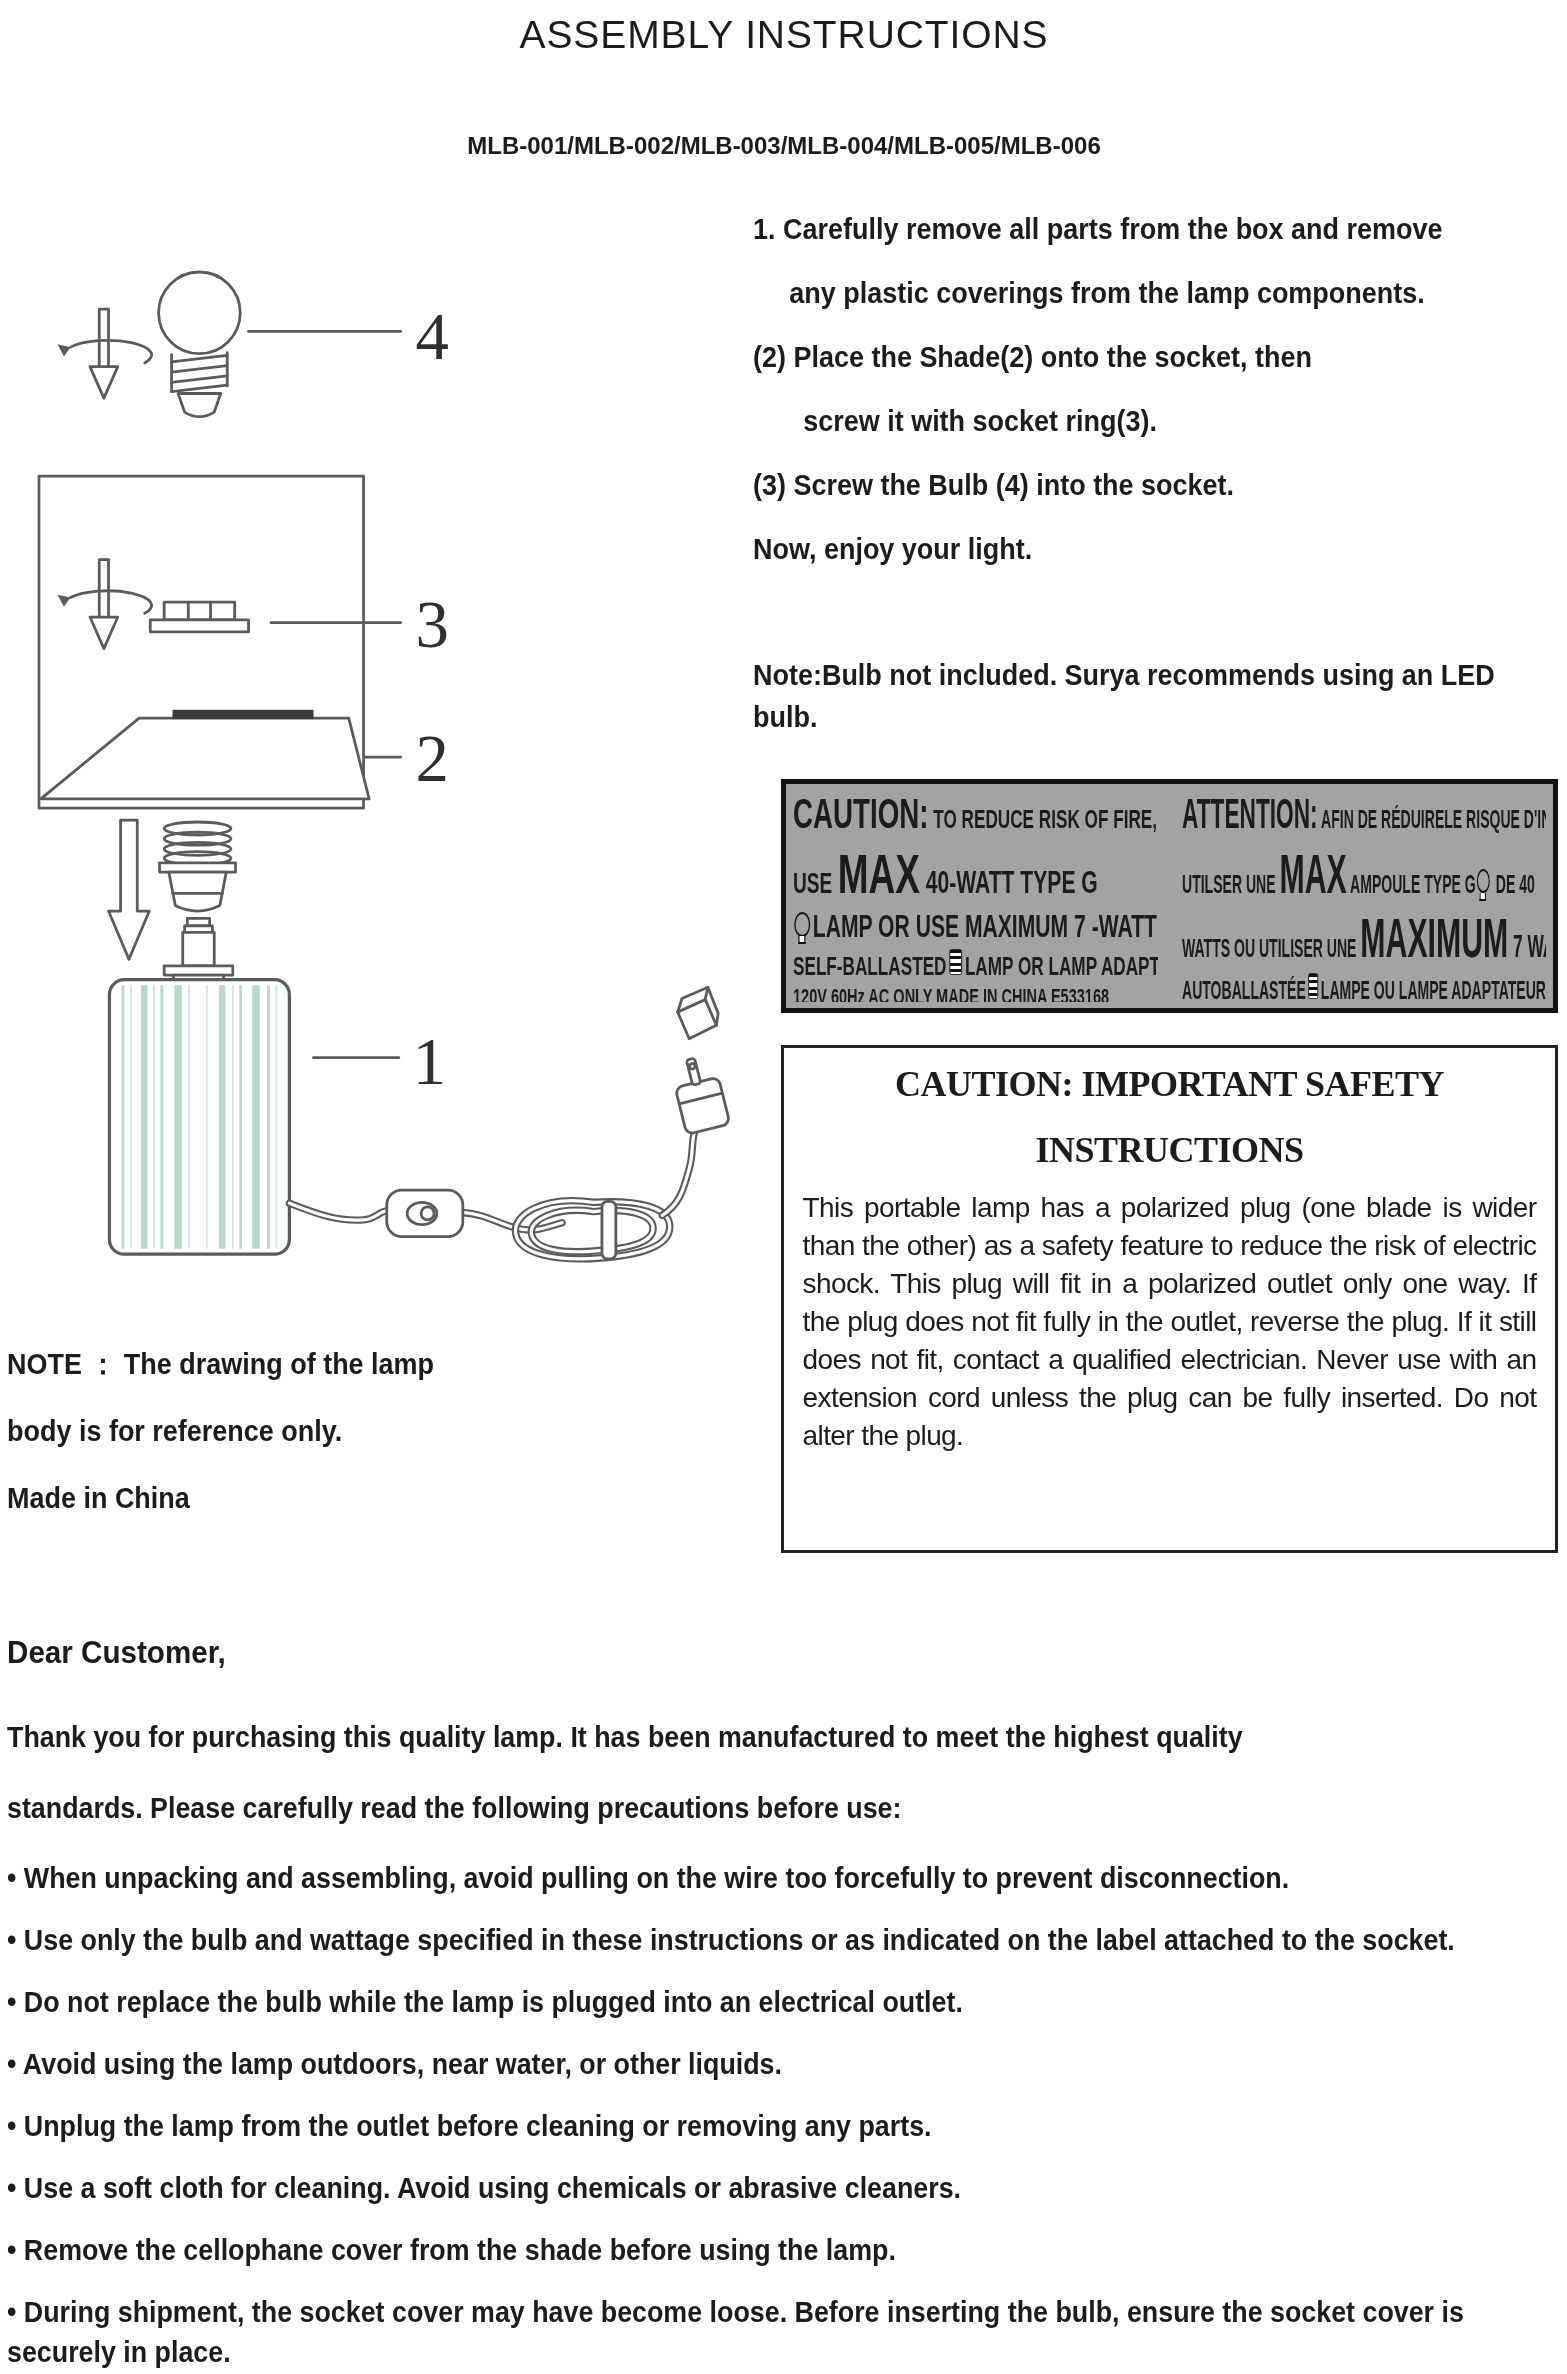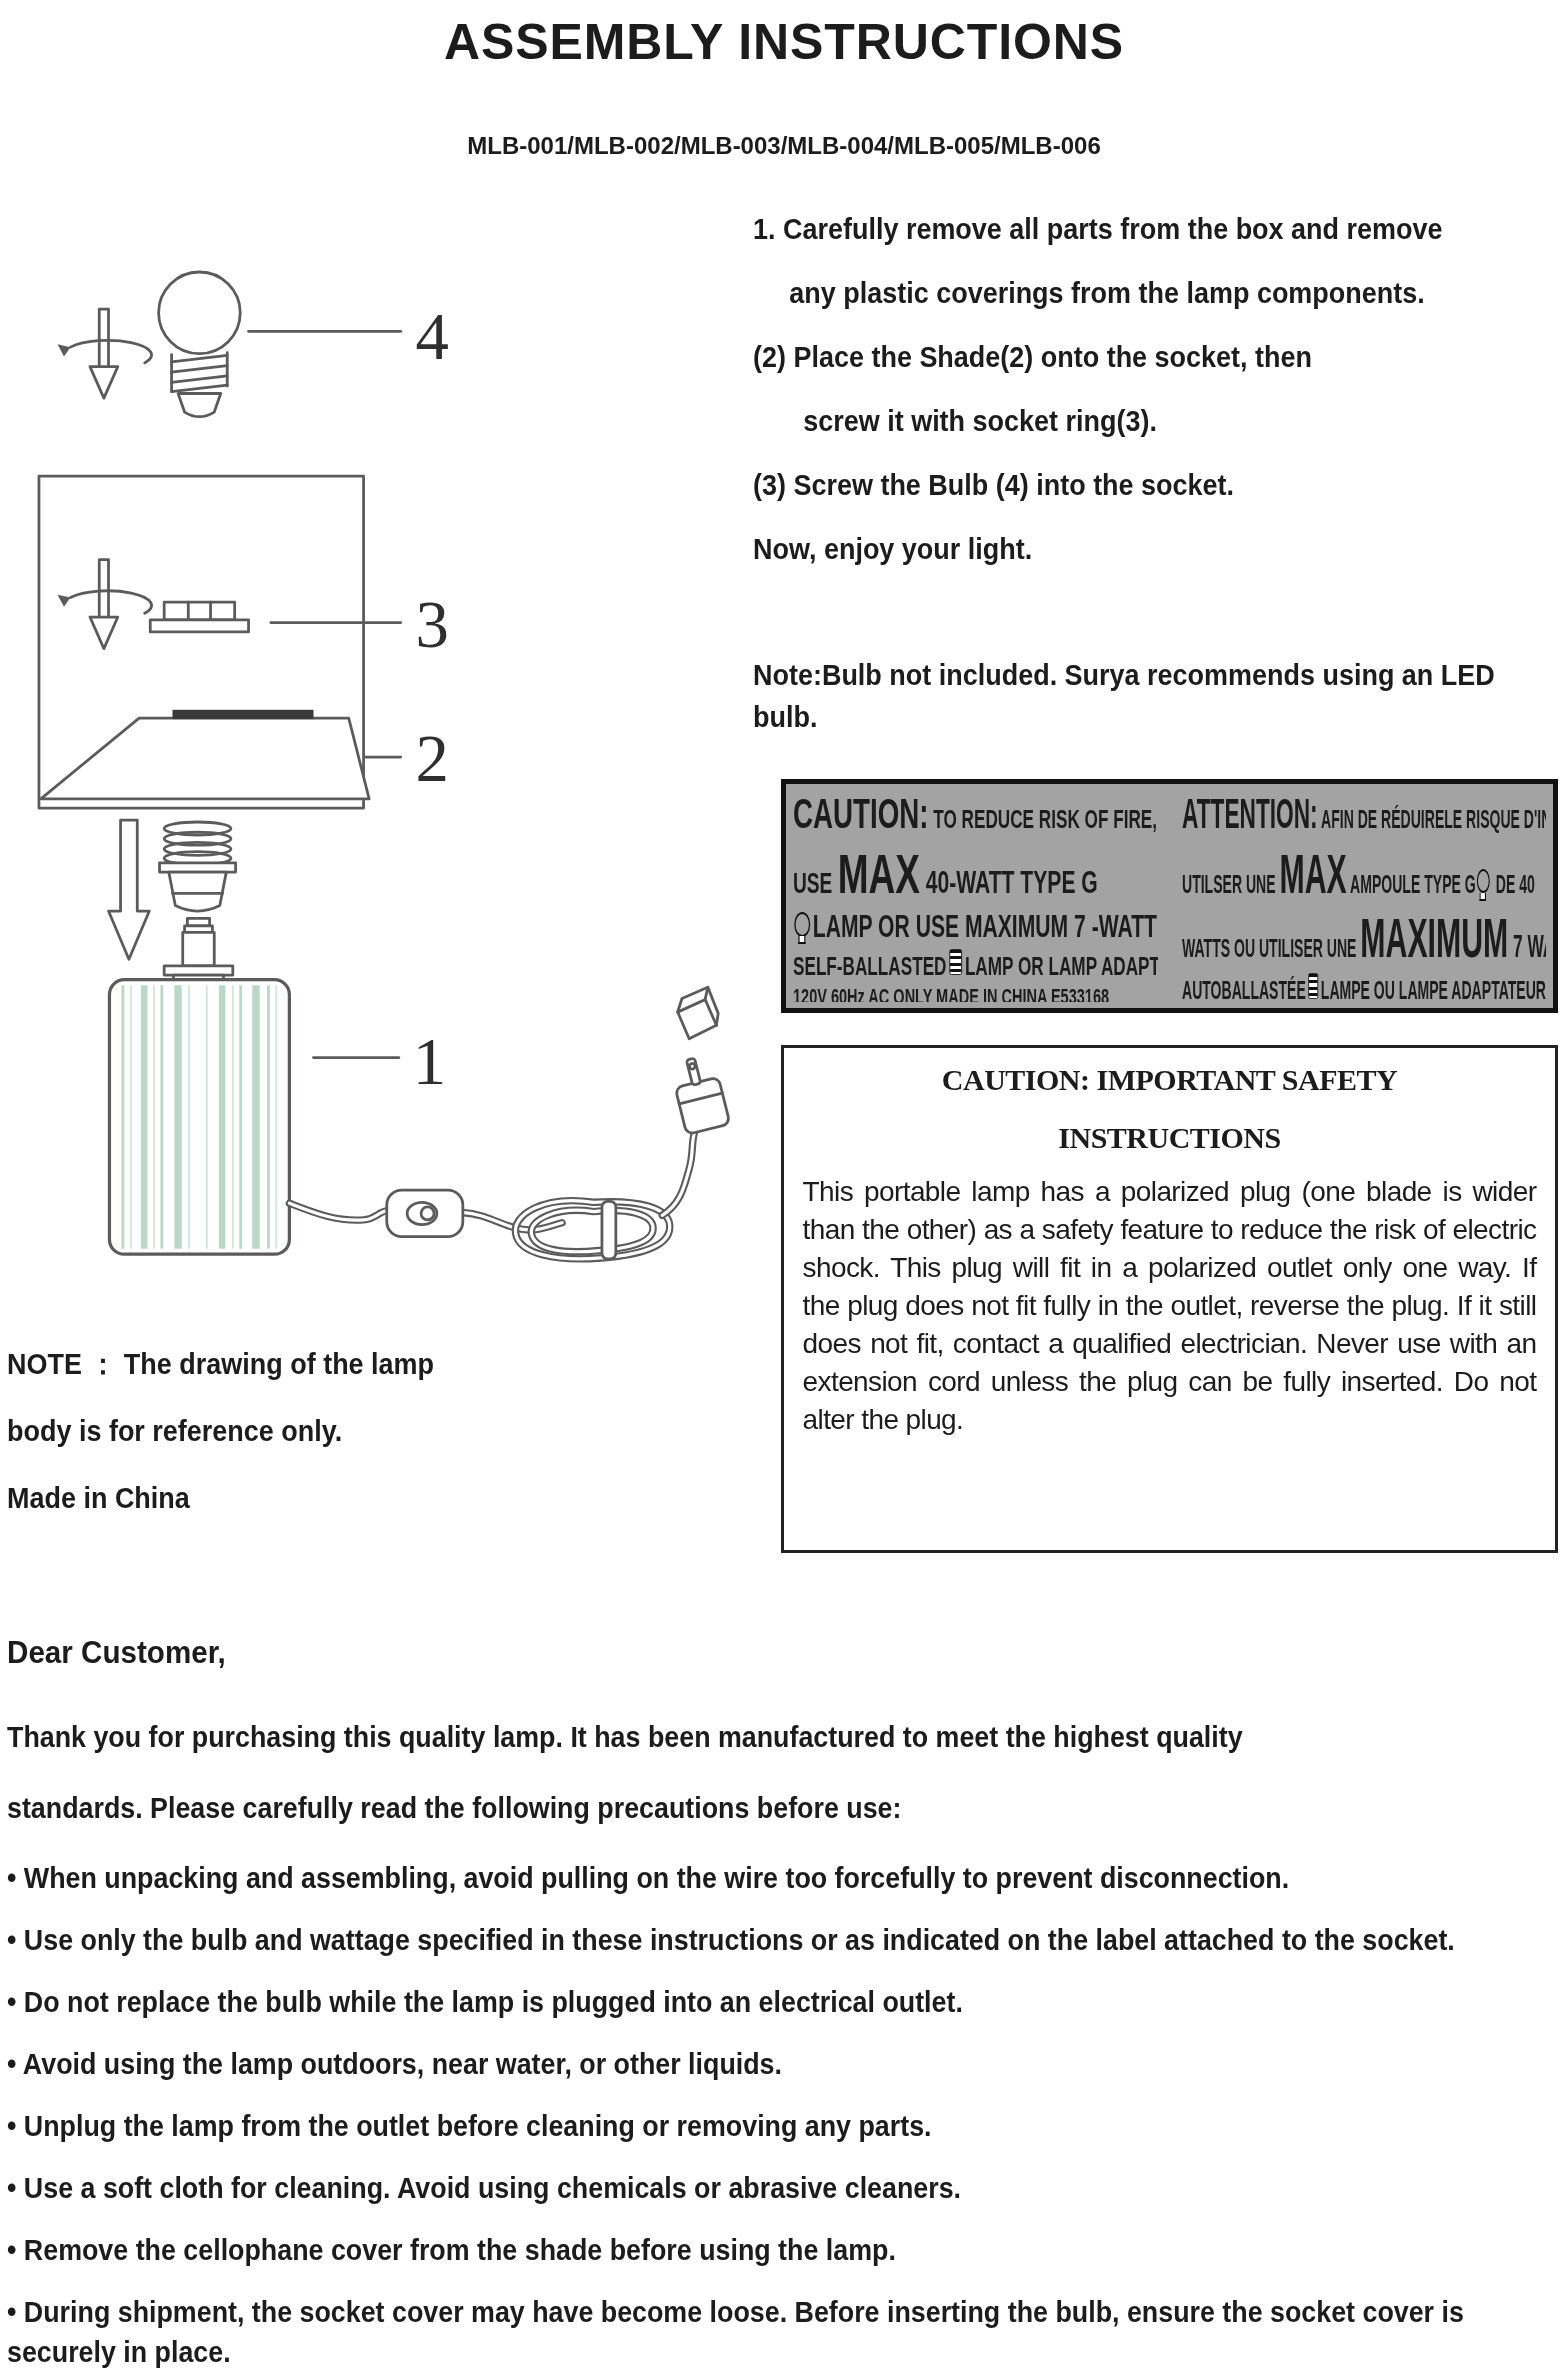--- a/index.html
+++ b/index.html
@@ -8,21 +8,21 @@
     --line:#5b5b5b;
     --ink:#1c1c1c;
   }
   html,body{margin:0;padding:0;background:#fff;}
   body{
     width:1568px;height:2375px;position:relative;overflow:hidden;
     font-family:"Liberation Sans",sans-serif;color:var(--ink);
   }
   .page-title{
     position:absolute;top:13px;left:0;width:100%;text-align:center;
-    font-size:50px;font-weight:bold;letter-spacing:0.9px;margin:0;
+    font-size:39px;font-weight:normal;letter-spacing:0.9px;margin:0;
   }
   .models{
     position:absolute;top:132px;left:0;width:100%;text-align:center;
     font-size:24px;font-weight:bold;letter-spacing:0;
   }
   
   .diagram{position:absolute;left:0;top:0;}
   .diagram path,.diagram rect,.diagram circle,.diagram ellipse,.diagram line{vector-effect:none;}
   .ln{stroke:var(--line);stroke-width:3;fill:none;stroke-linecap:round;stroke-linejoin:round;}
   .lnf{stroke:var(--line);stroke-width:3;fill:#fff;stroke-linejoin:round;}
@@ -73,21 +73,21 @@
     background:repeating-linear-gradient(to bottom,#111 0 2.8px,#fff 2.8px 6.5px);
     vertical-align:-5.6px;margin:0 4.6px;
   }
   
   .safety-box{
     position:absolute;left:781px;top:1045px;width:777px;height:508px;
     border:3.7px solid #222;box-sizing:border-box;background:#fff;
     padding:9.3px 18.6px 0;overflow:hidden;
   }
   .sb-h{
-    font-family:"Liberation Serif",serif;font-weight:bold;font-size:30px;
+    font-family:"Liberation Serif",serif;font-weight:bold;font-size:36px;
     text-align:center;letter-spacing:-0.5px;margin:5.6px 0 0;
   }
   .sb-h2{margin:24px 0 18.6px;}
   .sb-body{
     font-size:28px;font-weight:normal;line-height:38px;text-align:justify;
     letter-spacing:-0.6px;margin:7.4px 0 0;
   }
   
   .ref-note{position:absolute;left:7.4px;top:1347px;width:705px;transform:scaleX(.93);transform-origin:0 0;}
   .ref-note div{font-size:29px;font-weight:bold;line-height:34px;margin-bottom:33px;white-space:nowrap;}

